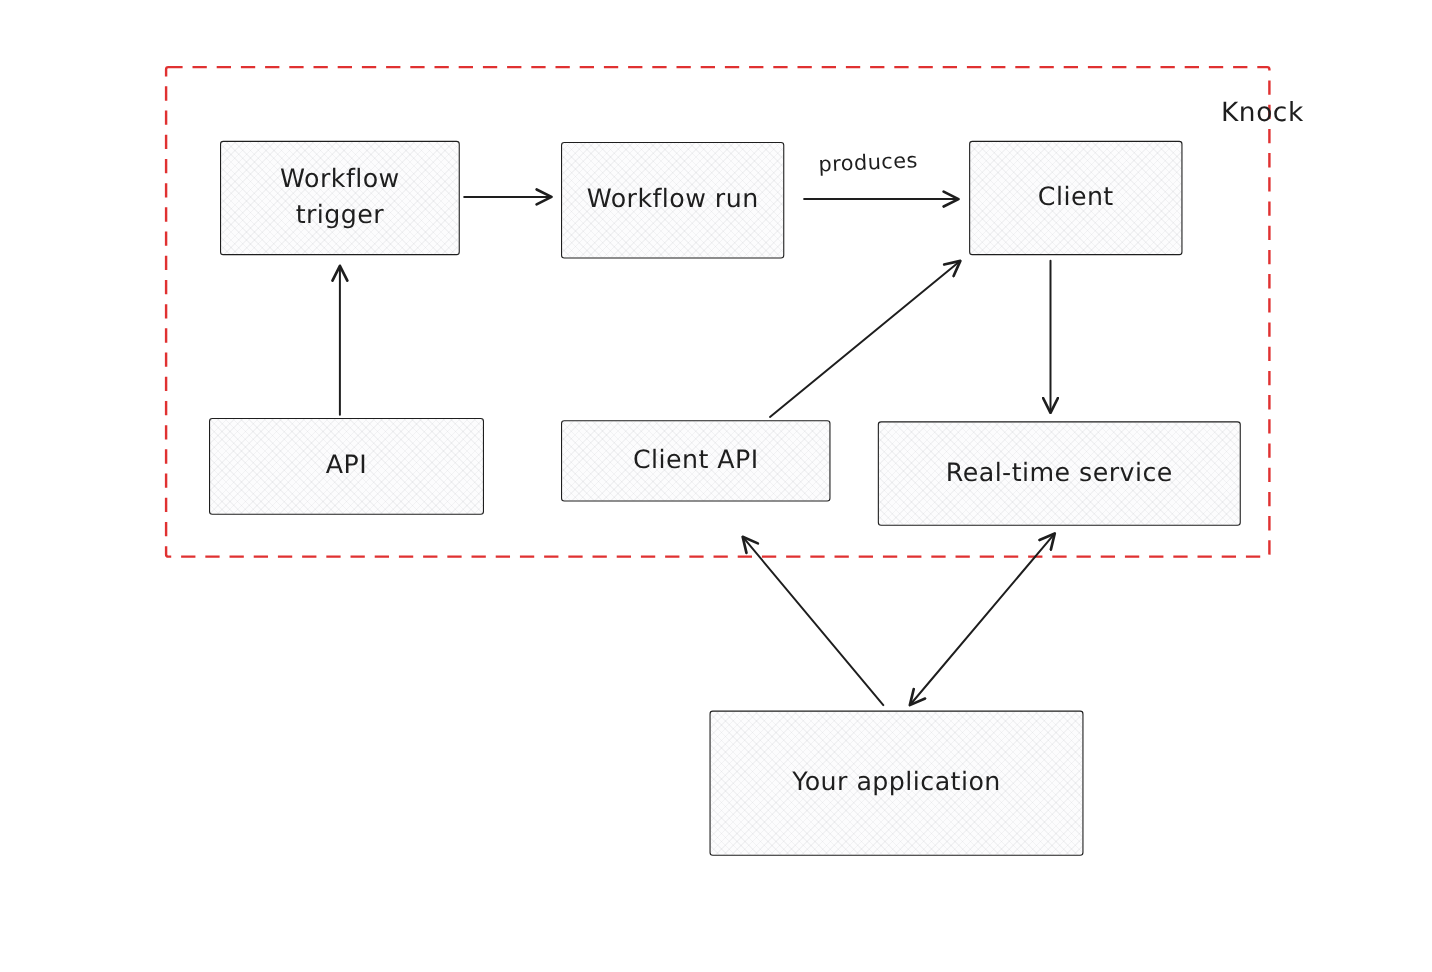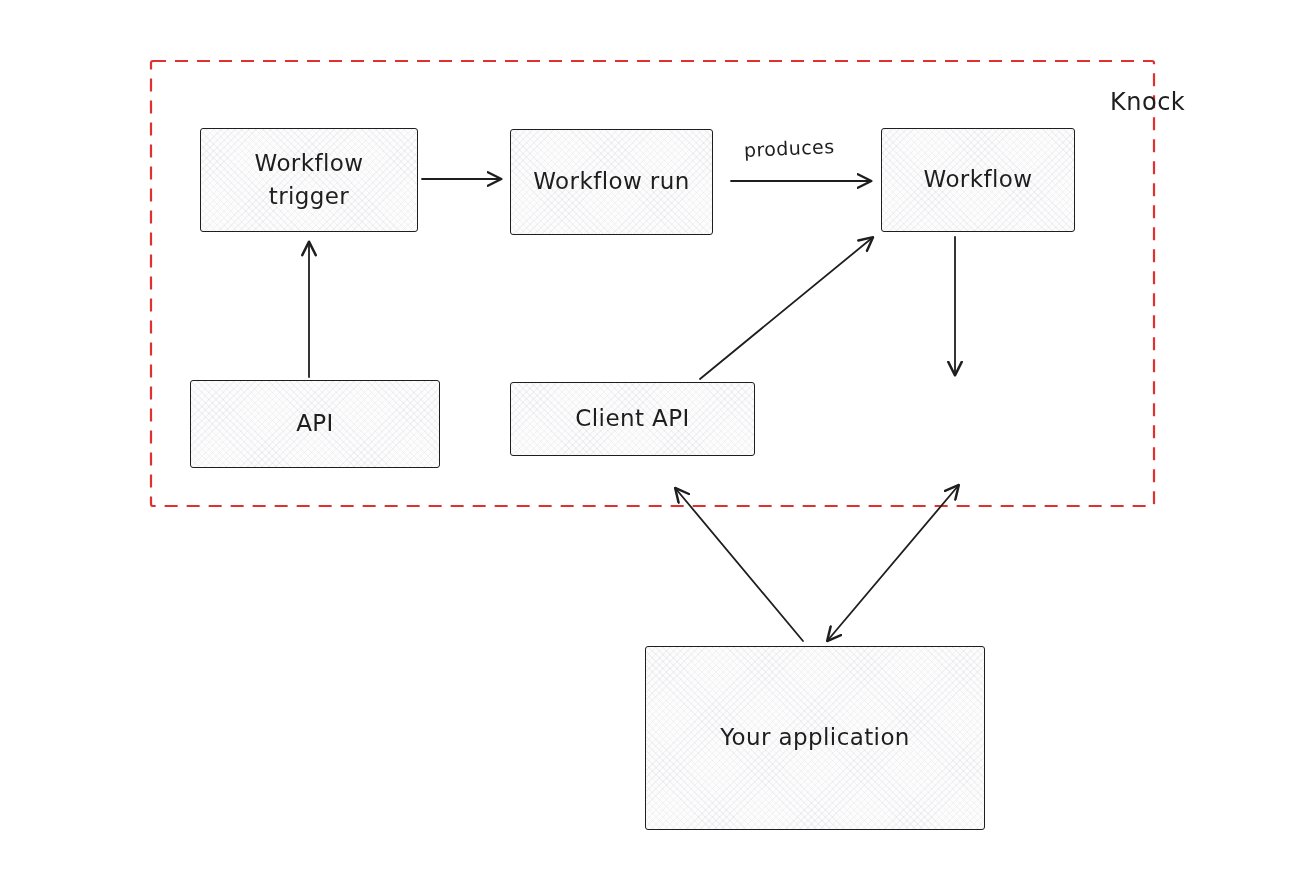--- a/index.html
+++ b/index.html
@@ -71,21 +71,21 @@
     transform: rotate(-2.5deg);
   }
 
   
   .n-workflow-trigger { left: 200px; top: 128px; width: 218px; height: 104px; justify-content: center; }
   .n-workflow-run    { left: 510px; top: 129px; width: 203px; height: 106px; }
   .n-message         { left: 881px; top: 128px; width: 194px; height: 104px; }
   .n-api             { left: 190px; top: 380px; width: 250px; height: 88px; text-align: right; }
   .n-client-api      { left: 510px; top: 382px; width: 245px; height: 74px; }
   .n-realtime        { left: 798px; top: 383px; width: 330px; height: 95px; }
-  .n-your-app        { left: 645px; top: 646px; width: 340px; height: 184px; }
+  .n-your-app        { left: 645px; top: 646px; width: 340px; height: 132px; }
 </style>
 </head>
 <body>
 
 <div class="canvas">
 
   <svg class="edges" width="1302" height="884" viewBox="0 0 1302 884" xmlns="http://www.w3.org/2000/svg">
     <defs>
       <marker id="arrow" viewBox="0 0 12 12" refX="10" refY="6" markerWidth="9" markerHeight="9" orient="auto-start-reverse">
         <path class="stroke-path" d="M1,1 L11,6 L1,11" stroke="#1e1e1e" stroke-width="1.8" fill="none"></path>
@@ -115,29 +115,32 @@
 
   <div class="node n-workflow-trigger">
     <span class="node-label">Workflow trigger</span>
   </div>
 
   <div class="node n-workflow-run">
     <span class="node-label">Workflow run</span>
   </div>
 
   <div class="node n-message">
-    <span class="node-label">Workflow</span>
+    <span class="node-label">Client</span>
   </div>
 
   <div class="node n-api">
     <span class="node-label">API</span>
   </div>
 
   <div class="node n-client-api">
     <span class="node-label">Client API</span>
   </div>
 
+  <div class="node n-realtime">
+    <span class="node-label">Real-time service</span>
+  </div>
 
   <div class="node n-your-app">
     <span class="node-label">Your application</span>
   </div>
 
 </div>
 
 </body></html>

